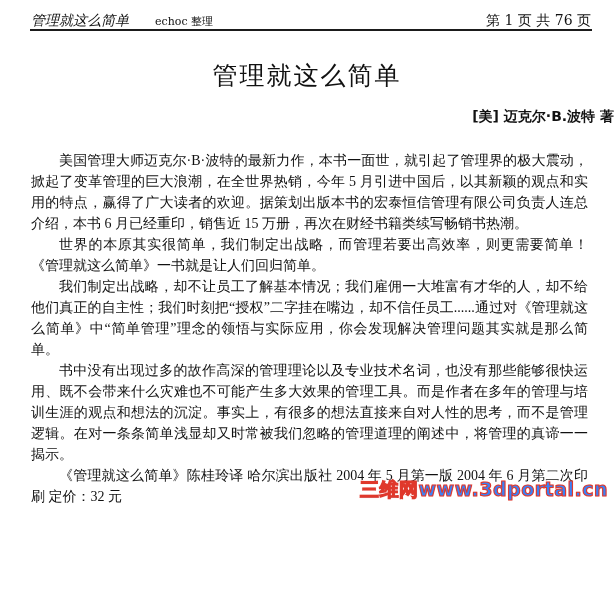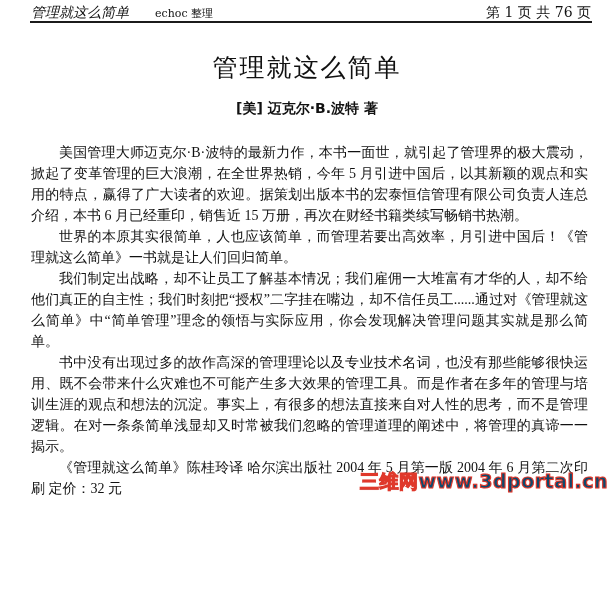--- a/index.html
+++ b/index.html
@@ -3,20 +3,21 @@
 <meta charset="utf-8">
 <style>
   html,body{margin:0;padding:0;background:#ffffff;}
   .page{
     position:relative;
     width:614px;height:500px;
     background:#ffffff;
     color:#111111;
     font-family:"DejaVu Serif","Liberation Serif",serif;
     overflow:hidden;
+    margin-top:8px;
   }
   .header{
     position:absolute;top:4px;left:31px;right:23px;
     display:flex;align-items:baseline;
     font-size:13px;
   }
   .h-title{
     font-style:italic;
     font-size:14px;
   }
@@ -36,21 +37,21 @@
   .title{
     position:absolute;top:51px;left:0;right:0;
     margin:0;
     text-align:center;
     font-size:25px;
     font-weight:normal;
     letter-spacing:2px;
   }
   .author{
     position:absolute;top:100px;left:0;right:0;
-    text-align:center;
+    text-align:right;
     font-size:14px;
     font-weight:bold;
     font-family:"DejaVu Sans","Liberation Sans",sans-serif;
   }
   .bodytext{
     position:absolute;top:142px;left:31px;
     width:557px;
     font-size:14px;
     line-height:21px;
     text-align:justify;
@@ -60,21 +61,21 @@
     text-indent:2em;
     font-family:Liberation Serif, serif;
   }
   .watermark{
     position:absolute;right:6px;bottom:5px;
     font-family:"DejaVu Sans","Liberation Sans",sans-serif;
     font-size:19px;
     font-weight:bold;
     letter-spacing:0.5px;
     white-space:nowrap;
-    color:#0c4a6e;
+    color:#3b82f6;
     -webkit-text-stroke:1.1px #e0382b;
     text-shadow:0 0 1px #e0382b;
   }
 </style>
 </head>
 <body>
 
 <div class="page">
 
   <div class="header">
@@ -86,21 +87,21 @@
   <div class="rule"></div>
 
   <h1 class="title">管理就这么简单</h1>
 
   <div class="author">[美] 迈克尔·B.波特 著</div>
 
   <div class="bodytext">
 
       <p class="para">美国管理大师迈克尔·B·波特的最新力作，本书一面世，就引起了管理界的极大震动，掀起了变革管理的巨大浪潮，在全世界热销，今年 5 月引进中国后，以其新颖的观点和实用的特点，赢得了广大读者的欢迎。据策划出版本书的宏泰恒信管理有限公司负责人连总介绍，本书 6 月已经重印，销售近 15 万册，再次在财经书籍类续写畅销书热潮。</p>
 
-      <p class="para">世界的本原其实很简单，人也应该简单，而管理若要出高效率，月引进中国后！《管理就这么简单》一书就是让人们回归简单。</p>
+      <p class="para">世界的本原其实很简单，我们制定出战略，而管理若要出高效率，则更需要简单！《管理就这么简单》一书就是让人们回归简单。</p>
 
 
       <p class="para">我们制定出战略，却不让员工了解基本情况；我们雇佣一大堆富有才华的人，却不给他们真正的自主性；我们时刻把“授权”二字挂在嘴边，却不信任员工......通过对《管理就这么简单》中“简单管理”理念的领悟与实际应用，你会发现解决管理问题其实就是那么简单。</p>
 
       <p class="para">书中没有出现过多的故作高深的管理理论以及专业技术名词，也没有那些能够很快运用、既不会带来什么灾难也不可能产生多大效果的管理工具。而是作者在多年的管理与培训生涯的观点和想法的沉淀。事实上，有很多的想法直接来自对人性的思考，而不是管理逻辑。在对一条条简单浅显却又时常被我们忽略的管理道理的阐述中，将管理的真谛一一揭示。</p>
 
 
       <p class="para">《管理就这么简单》陈桂玲译 哈尔滨出版社 2004 年 5 月第一版 2004 年 6 月第二次印刷 定价：32 元</p>
     </div>
 

